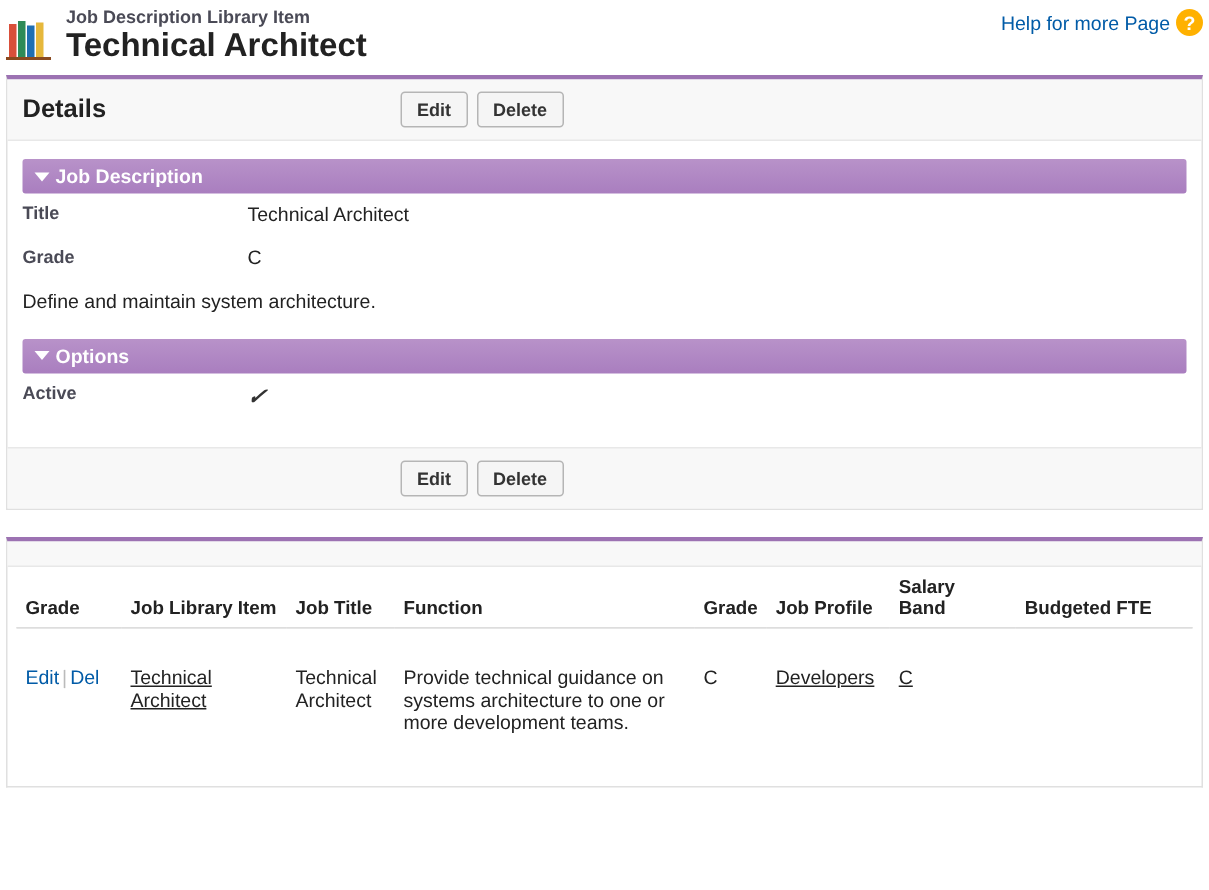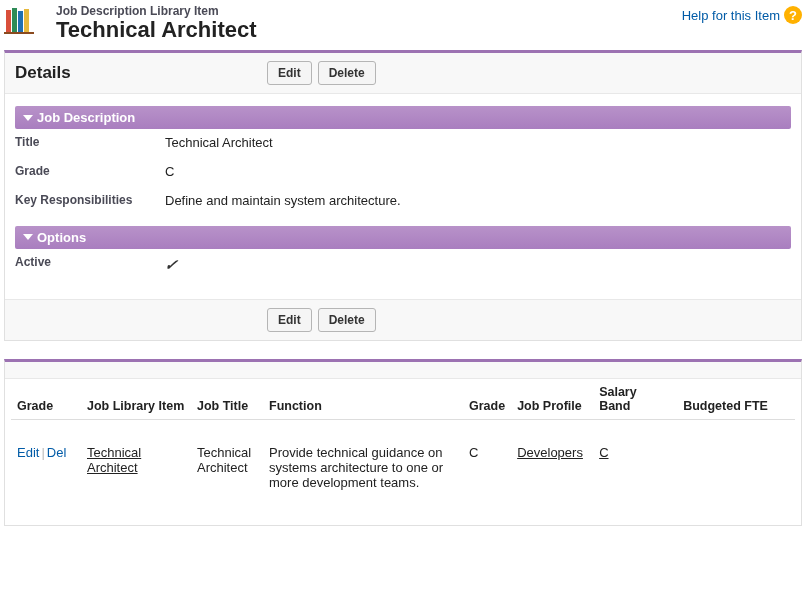--- a/index.html
+++ b/index.html
@@ -13,22 +13,22 @@
     width: 806px;
   }
   .page-header {
     display: flex;
     justify-content: space-between;
     align-items: flex-start;
     padding: 4px 0 8px 0;
   }
   .page-header-left {
     display: flex;
-    align-items: flex-start;
-    gap: 20px;
+    align-items: flex-end;
+    gap: 8px;
   }
   .books-icon {
     width: 32px;
     height: 32px;
     display: inline-block;
   }
   .page-subtitle {
     font-size: 12px;
     color: #4a4a56;
     font-weight: bold;
@@ -207,21 +207,21 @@
         <rect x="20" y="5" width="5" height="23" fill="#e6b83c"></rect>
         <rect x="0" y="28" width="30" height="2" fill="#8a4a1f"></rect>
       </svg>
     </span>
     <div>
       <div class="page-subtitle">Job Description Library Item</div>
       <h1 class="page-title">Technical Architect</h1>
     </div>
   </div>
   <a href="#" class="help-link">
-    <span>Help for this Item</span>
+    <span>Help for more Page</span>
     <span class="help-icon">?</span>
   </a>
 </div>
 
 <div class="panel">
   <div class="panel-header">
     <div class="panel-header-title">Details</div>
     <div class="panel-header-buttons">
       <button class="btn">Edit</button>
       <button class="btn">Delete</button>
@@ -236,21 +236,20 @@
     </div>
     <div class="field-row">
       <div class="field-label">Title</div>
       <div class="field-value">Technical Architect</div>
     </div>
     <div class="field-row">
       <div class="field-label">Grade</div>
       <div class="field-value">C</div>
     </div>
     <div class="field-row">
-      <div class="field-label">Key Responsibilities</div>
       <div class="field-value">Define and maintain system architecture.</div>
     </div>
 
     <div style="height:10px"></div>
 
     <div class="section-bar">
       <span class="triangle"></span>
       <span>Options</span>
     </div>
     <div class="field-row">

